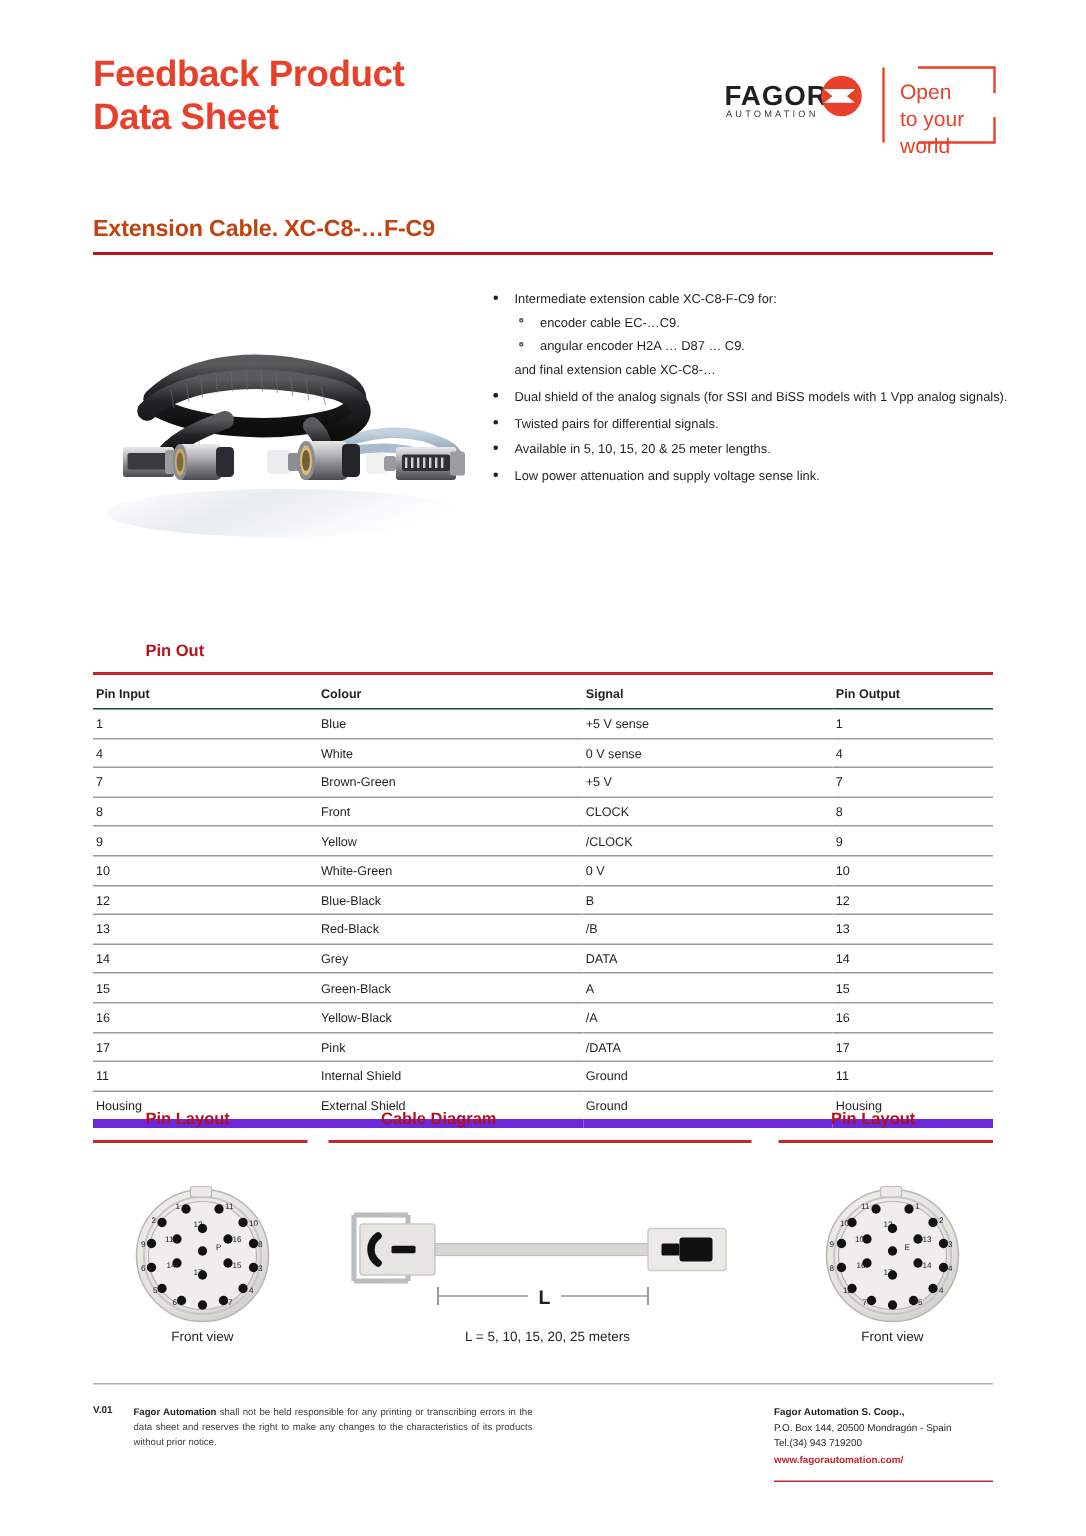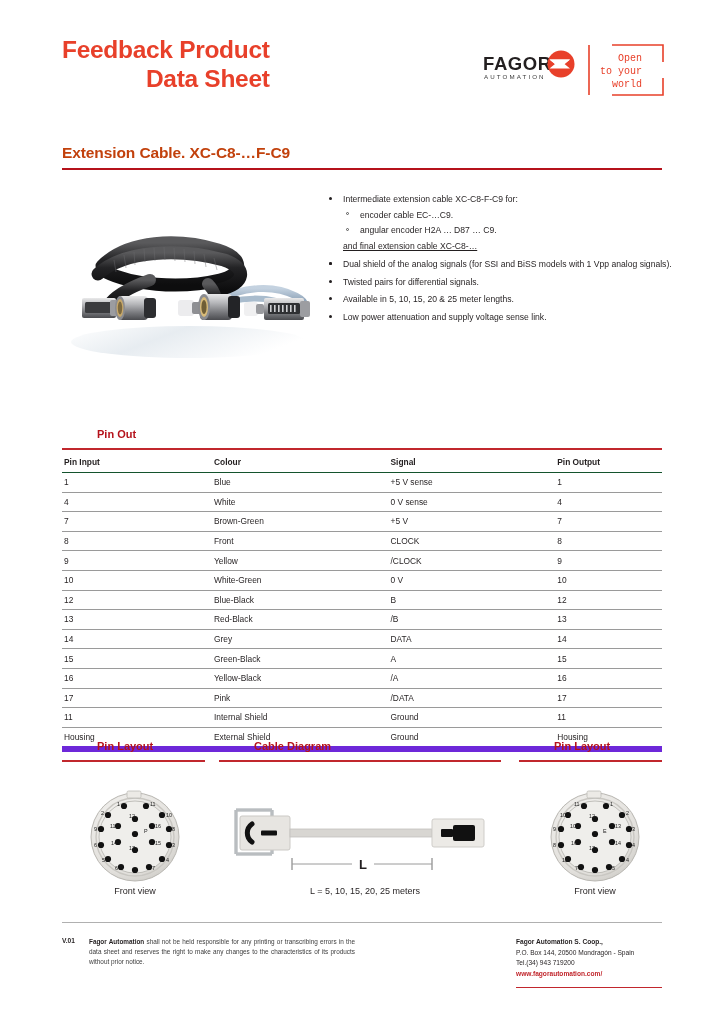--- a/index.html
+++ b/index.html
@@ -21,21 +21,20 @@
     width: 724px;
     height: 1024px;
   }
 
   
   .header {
     position: absolute;
     left: 0; top: 0;
     width: 612px;
     height: 122px;
-    text-align: right;
   }
   .doc-title {
     position: absolute;
     left: 62px;
     top: 36px;
     font-size: 24.5px;
     font-weight: bold;
     line-height: 1.18;
     color: #e8402a;
     letter-spacing: -0.3px;
@@ -81,25 +80,24 @@
   }
   .slogan-frame {
     position: absolute;
     left: 0; top: 0;
     width: 100%; height: 100%;
   }
   .slogan-text {
     position: absolute;
     left: 12px;
     top: 9px;
-    font-size: 10px;
+    font-size: 14px;
     line-height: 1.28;
     color: #e8402a;
     white-space: pre-line;
-    font-family: Liberation Mono, monospace;
   }
 
   
   .product-title {
     position: absolute;
     left: 62px;
     top: 144px;
     font-size: 15.5px;
     font-weight: bold;
     color: #c2410c;
@@ -160,21 +158,20 @@
     left: 3px;
     top: 3.4px;
     width: 3.2px;
     height: 3.2px;
     border-radius: 50%;
     border: 0.8px solid #555;
     box-sizing: border-box;
   }
   .feat-tail {
     margin-top: 3.5px;
-    text-decoration: underline;
   }
 
   
   .sec-heading {
     position: absolute;
     font-size: 11px;
     font-weight: bold;
     color: #b5121b;
     padding-left: 35px;
   }

